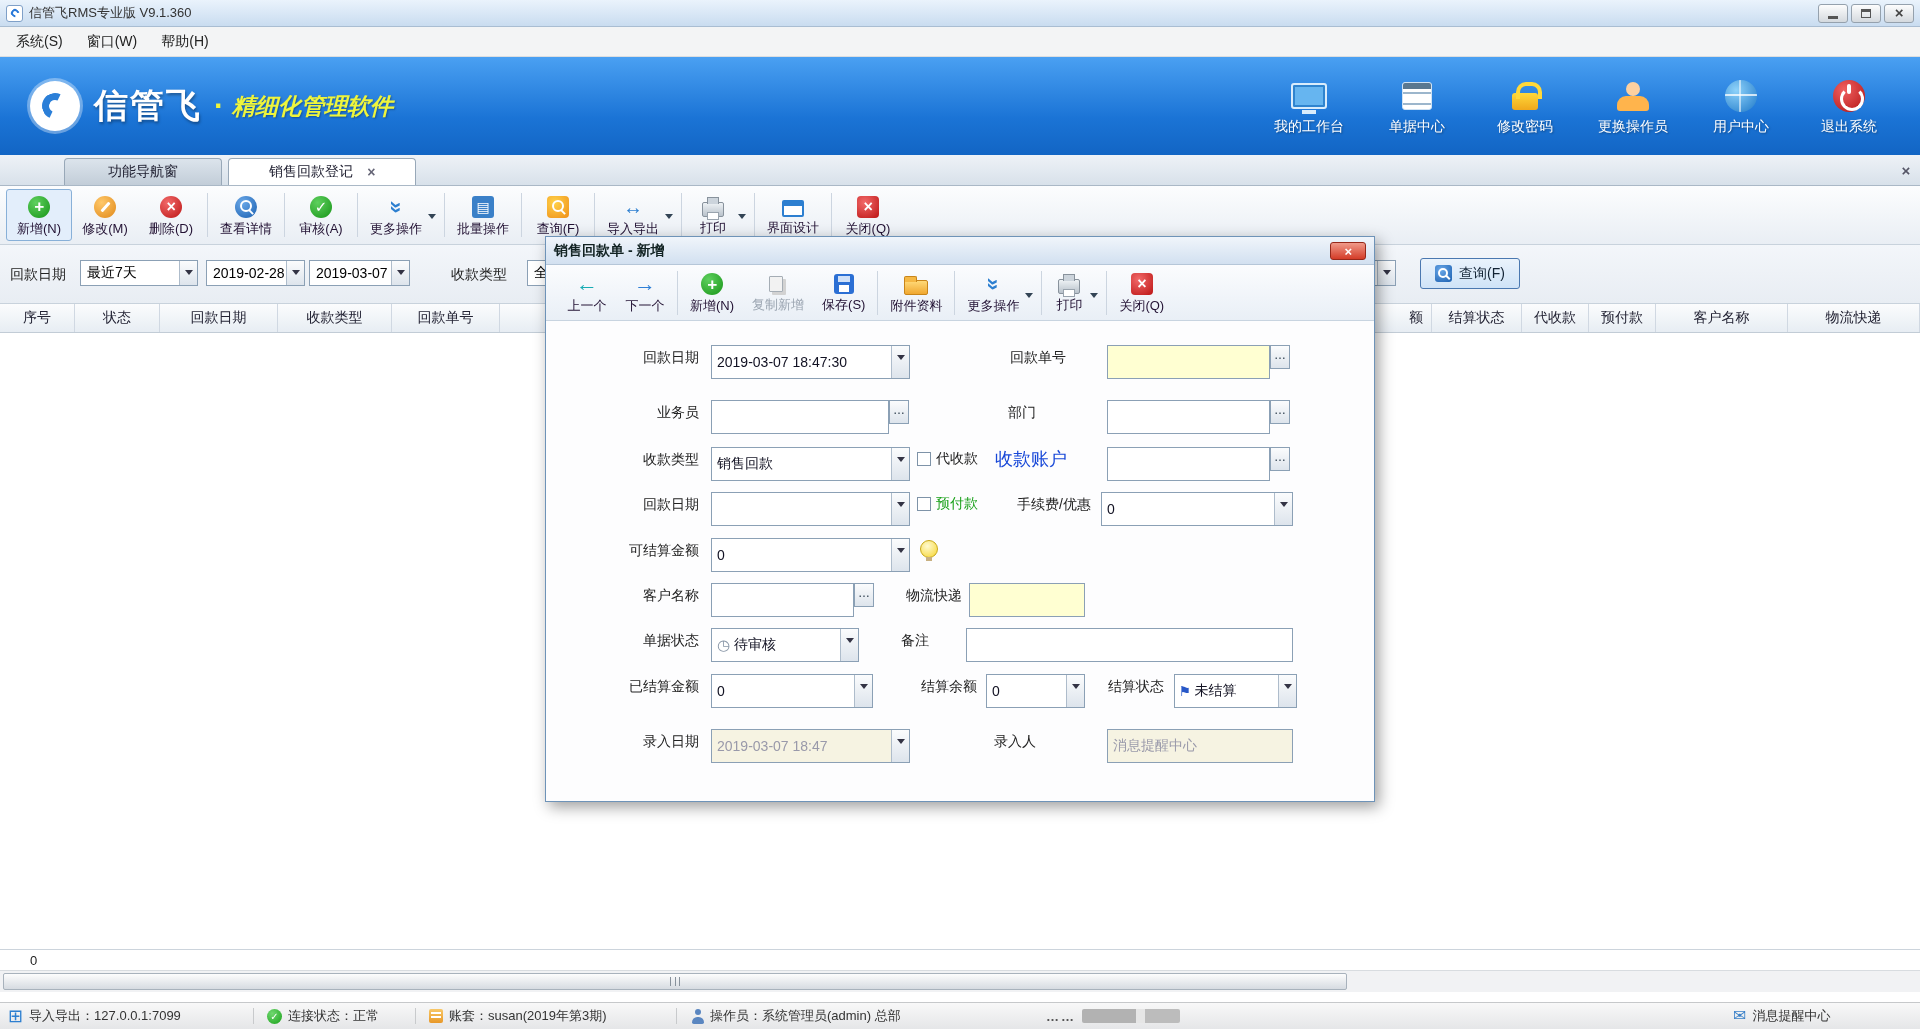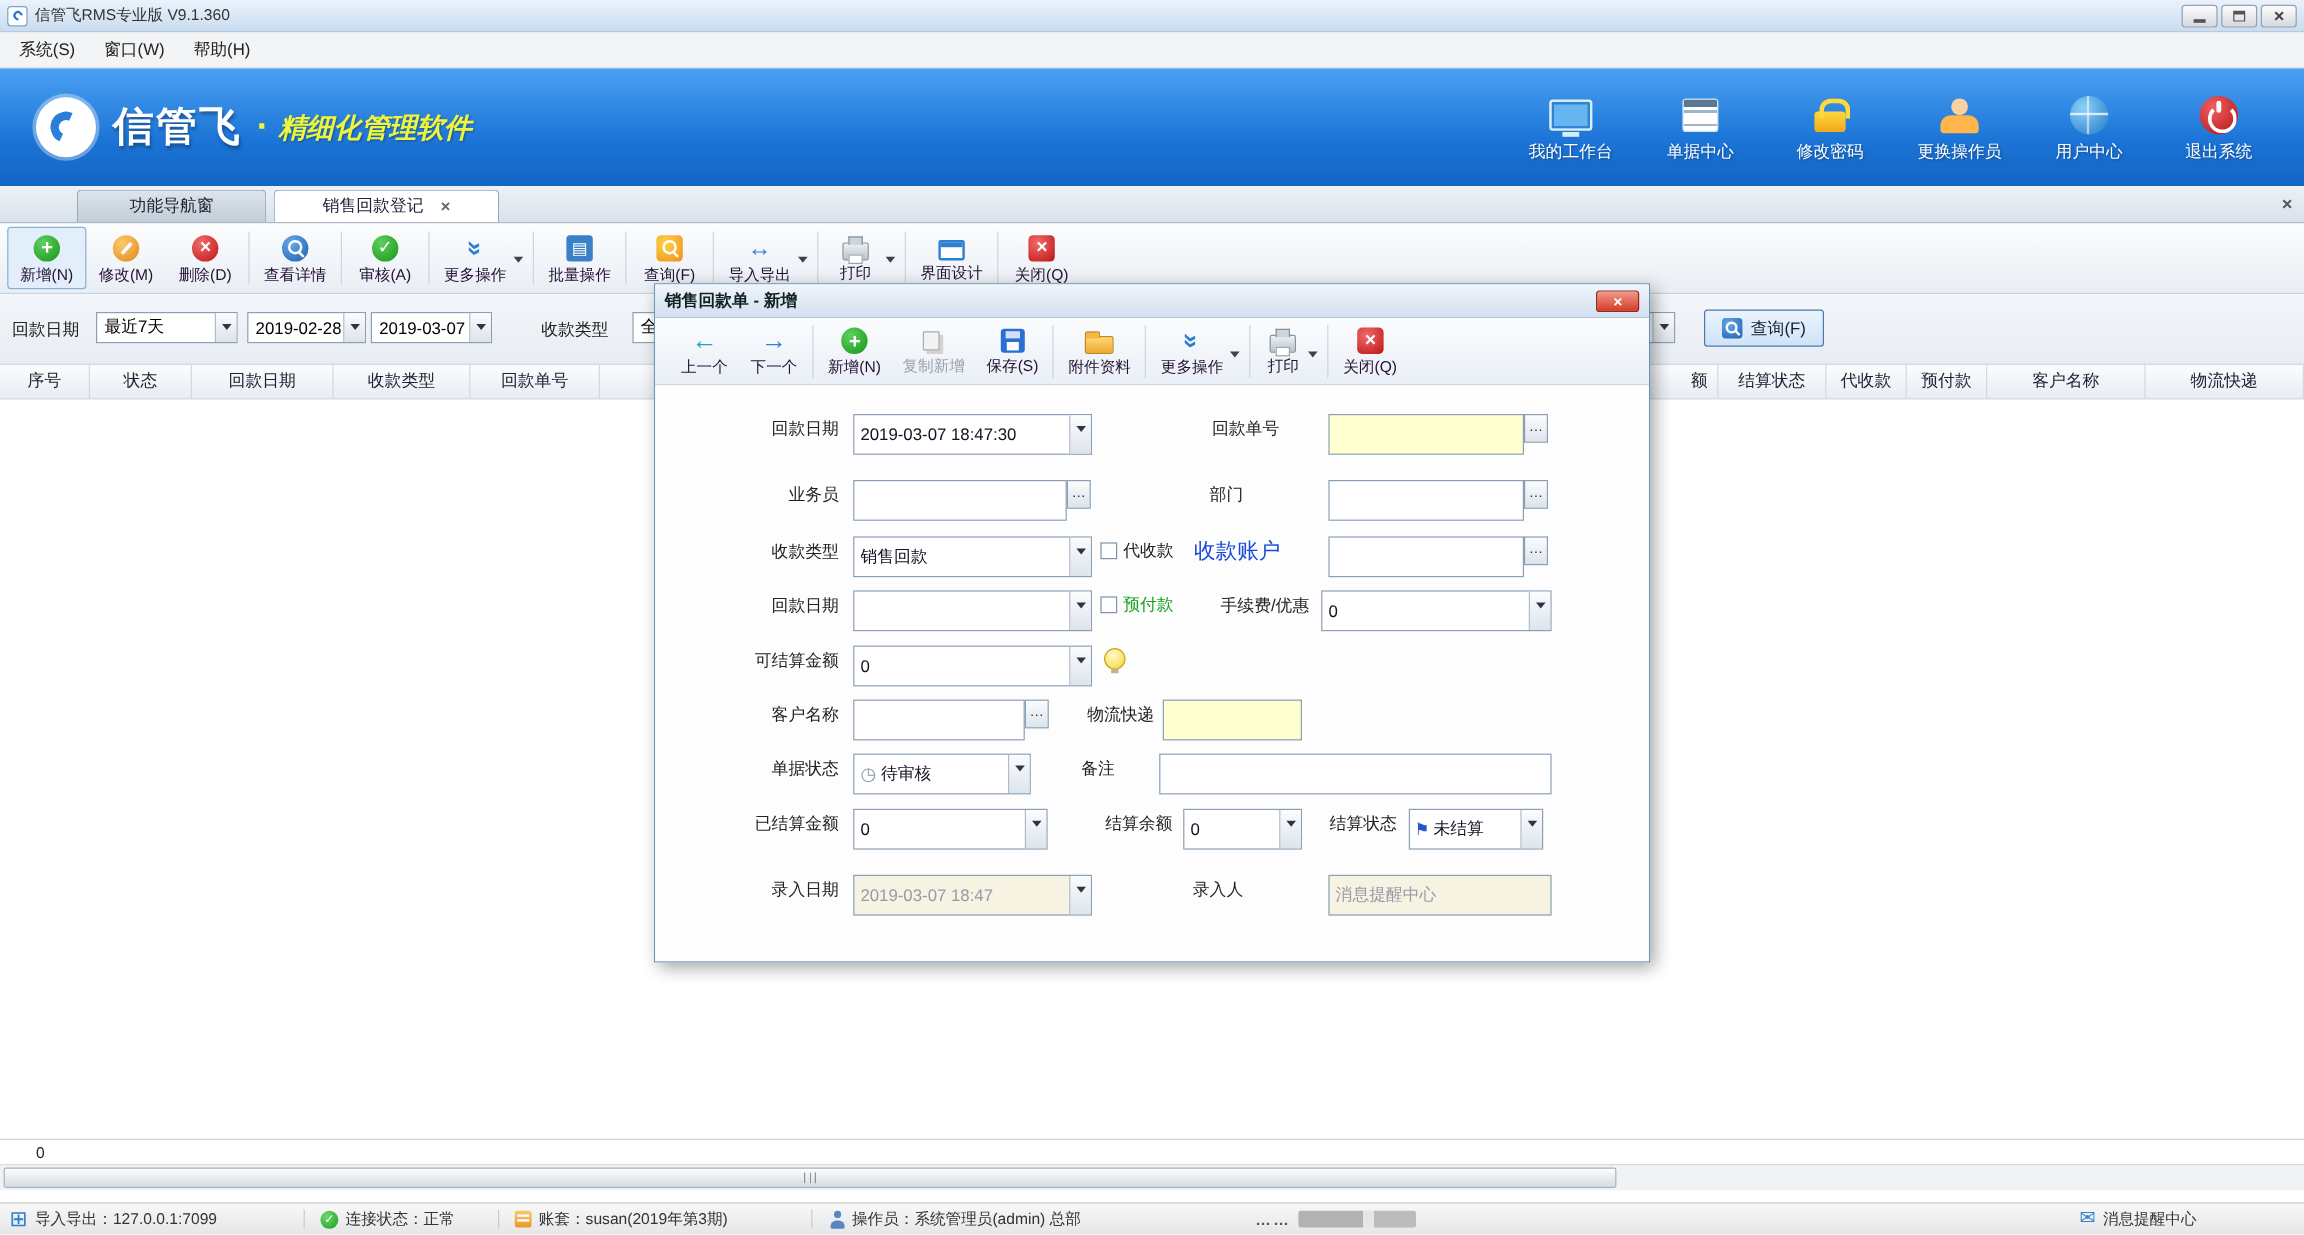--- a/index.html
+++ b/index.html
@@ -540,21 +540,21 @@
       <div class="dcombo" style="left:165px;top:353px;width:162px">
           <span class="ctext">0</span>
           <i class="dd"></i>
         </div>
       <span class="flbl" style="left:360px;top:353px;width:71px">结算余额</span>
       <div class="dcombo" style="left:440px;top:353px;width:99px">
           <span class="ctext">0</span>
           <i class="dd"></i>
         </div>
       <span class="flbl" style="left:550px;top:353px;width:68px">结算状态</span>
-      <div class="dcombo" style="left:628px;top:353px;width:112px">
+      <div class="dcombo" style="left:628px;top:353px;width:123px">
           <i class="st-flag"></i>
           <span class="ctext">未结算</span>
           <i class="dd"></i>
         </div>
 
       <span class="flbl" style="left:0;top:408px;width:153px">录入日期</span>
       <div class="dcombo dis" style="left:165px;top:408px;width:199px">
           <span class="ctext">2019-03-07 18:47</span>
           <i class="dd"></i>
         </div>

